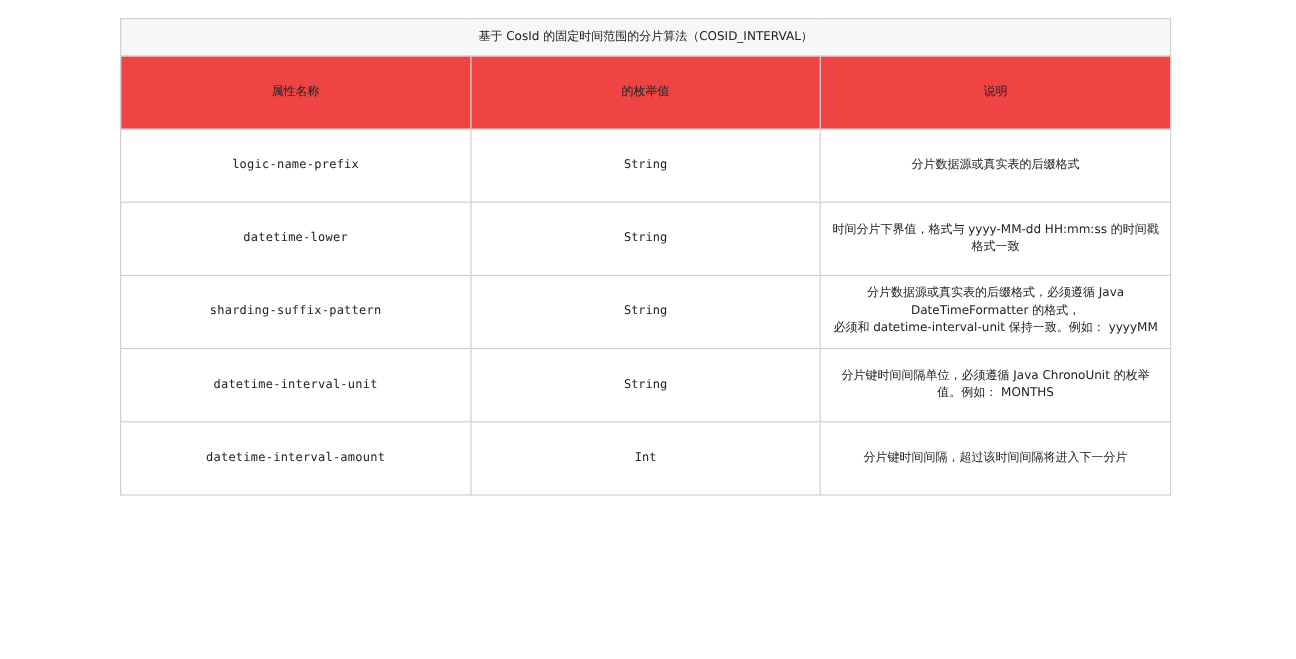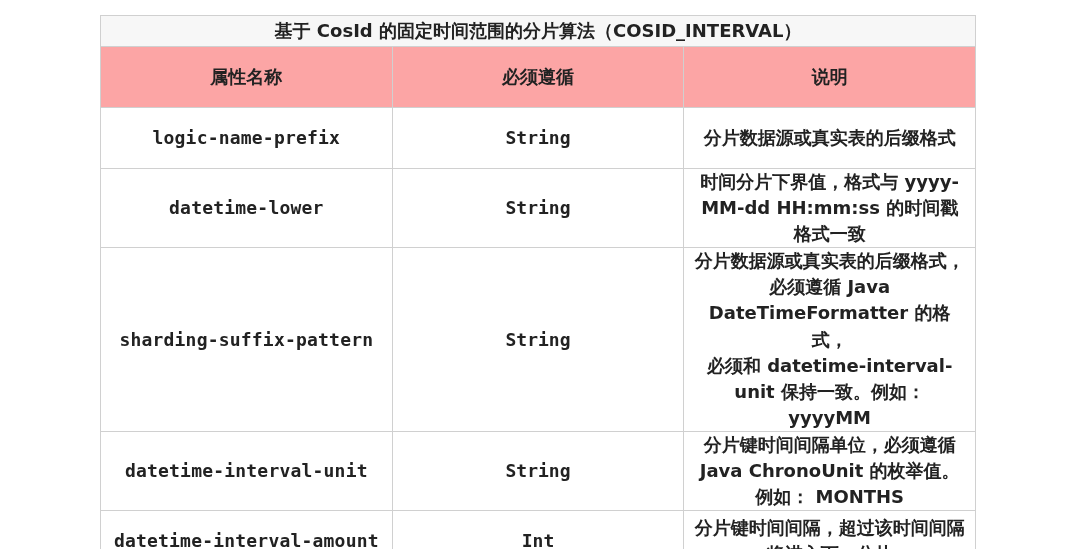--- a/index.html
+++ b/index.html
@@ -28,35 +28,35 @@
     width: 876px;
     table-layout: fixed;
     background: #fff;
   }
   table.spec td, table.spec th {
     border: 1px solid #d0d0d0;
     padding: 0 8px;
     text-align: center;
     vertical-align: middle;
     color: #222222;
-    font-size: 18px;
-    font-weight: bold;
+    font-size: 10px;
+    font-weight: normal;
     line-height: 1.45;
     margin-top: 20px;
   }
   .caption-row td {
     height: 30px;
     background: #f7f7f7;
     font-size: 14px;
     color: #1a1a1a;
     font-family: "DejaVu Sans", sans-serif;
   }
   .header-row td {
     height: 60px;
-    background: #fca5a5;
+    background: #ef4444;
     font-size: 14px;
     color: #111111;
     font-family: "DejaVu Sans", sans-serif;
   }
   .body-row td {
     height: 60px;
     background: #ffffff;
   }
   .col-name { width: 200px; }
   .col-type { width: 120px; }
@@ -87,21 +87,21 @@
 
 <div class="page">
   <div class="table-wrap">
     <table class="spec">
       <tbody>
         <tr class="caption-row">
           <td colspan="3">基于 CosId 的固定时间范围的分片算法（COSID_INTERVAL）</td>
         </tr>
         <tr class="header-row">
           <td class="col-name">属性名称</td>
-          <td class="col-type">必须遵循</td>
+          <td class="col-type">的枚举值</td>
           <td class="col-desc">说明</td>
         </tr>
 
 
         <tr class="body-row">
           <td class="col-name mono">logic-name-prefix</td>
           <td class="col-type type-cell">String</td>
           <td class="col-desc desc">
             <span class="l1">分片数据源或真实表的后缀格式</span>
           </td>

